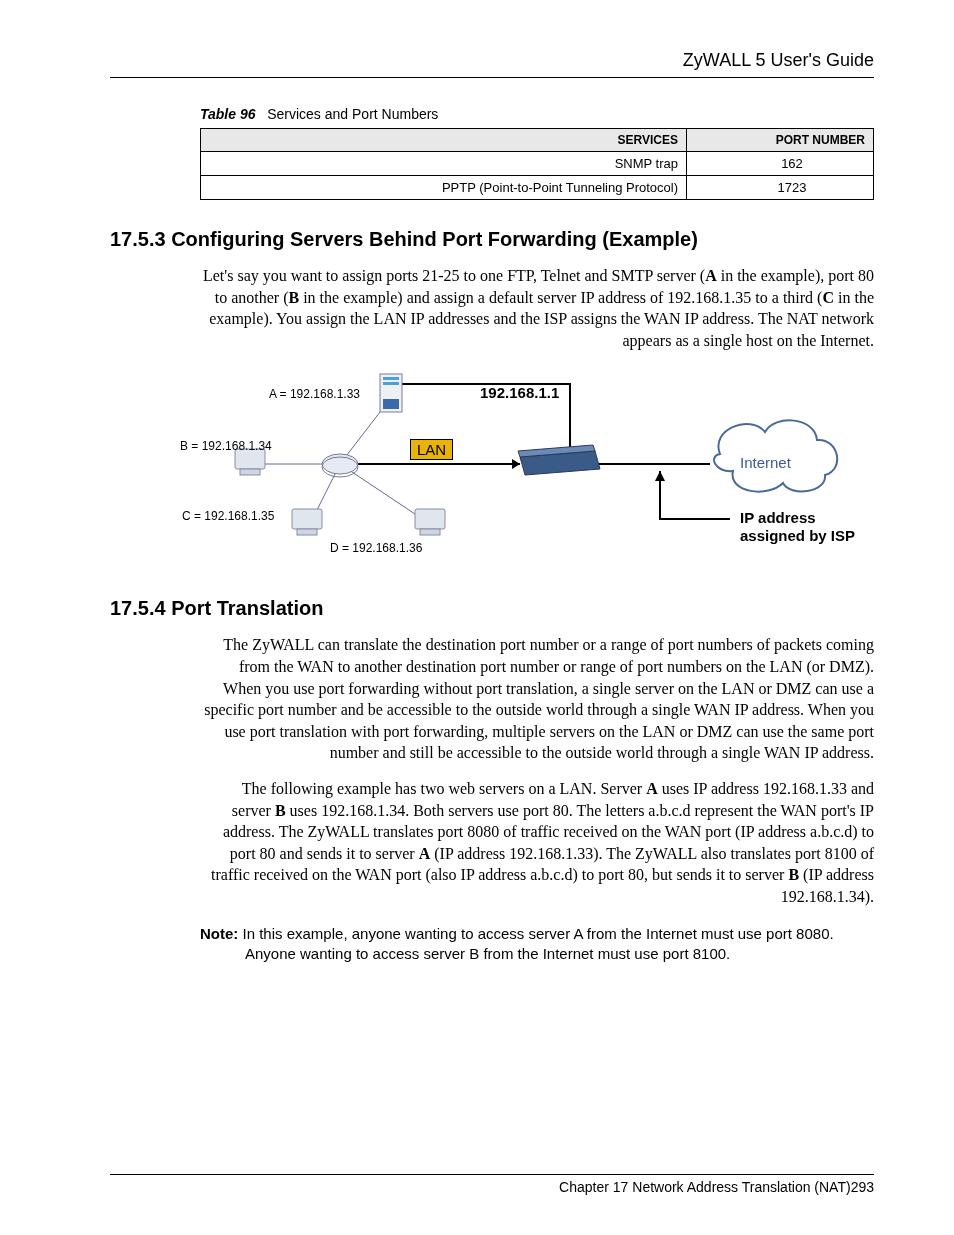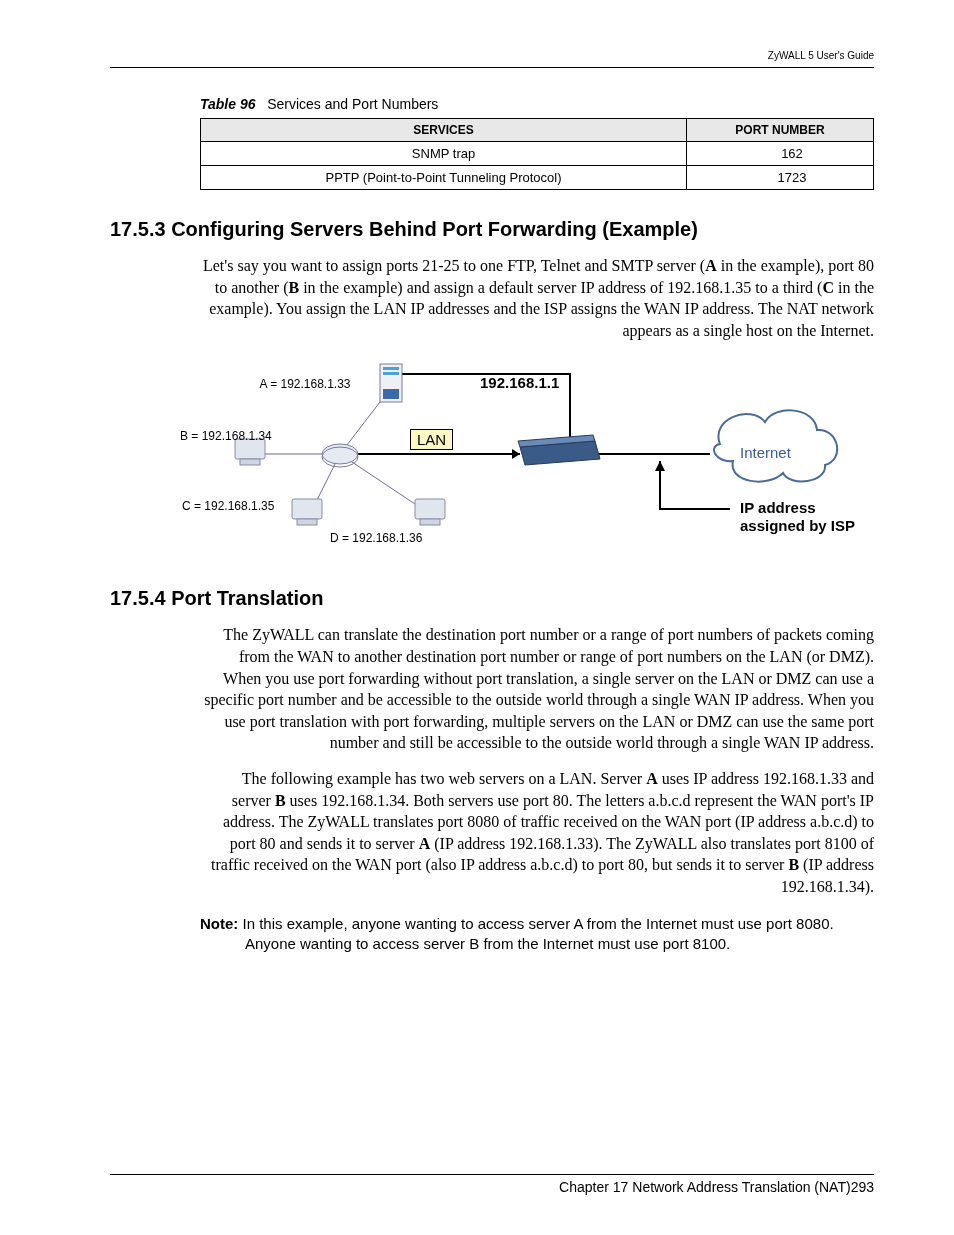--- a/index.html
+++ b/index.html
@@ -14,21 +14,21 @@
   }
   .page {
     padding: 50px 80px 40px 110px;
     box-sizing: border-box;
     height: 100%;
     display: flex;
     flex-direction: column;
   }
   .running-head {
     font-family: Arial, Helvetica, sans-serif;
-    font-size: 10px;
+    font-size: 18px;
     text-align: right;
     margin-bottom: 6px;
   }
   .head-rule {
     border: none;
     border-top: 1.5px solid #000;
     margin: 0 0 28px 0;
   }
   .table-caption, .figure-caption {
     font-family: Arial, Helvetica, sans-serif;
@@ -40,21 +40,21 @@
   table.data {
     border-collapse: collapse;
     width: calc(100% - 90px);
     margin-left: 90px;
     font-family: Arial, Helvetica, sans-serif;
     font-size: 13px;
   }
   table.data th, table.data td {
     border: 1px solid #000;
     padding: 4px 8px;
-    text-align: center;
+    text-align: right;
   }
   table.data th {
     background: #e8e8e8;
     font-size: 12px;
     font-weight: bold;
   }
   table.data td.num { text-align: center; padding-left: 32px; }
   h2.section {
     font-family: Arial, Helvetica, sans-serif;
     font-size: 20px;
@@ -98,21 +98,21 @@
     font-size: 12px;
     white-space: nowrap;
   }
   .dlabel.big { font-size: 15px; }
   .dlabel.bold { font-weight: bold; font-size: 15px; }
   .legend-box {
     position: absolute;
     border: 1px solid #000;
     padding: 1px 6px;
     font-size: 15px;
-    background: #fef9c3;
+    background: #eab308;
   }
   .footer {
     margin-top: auto;
   }
   .foot-rule {
     border: none;
     border-top: 1.5px solid #000;
     margin: 0 0 4px 0;
   }
   .foot-row {
@@ -200,21 +200,21 @@
 
         <path d="M520 85
                  c-10 -25 30 -40 45 -22
                  c10 -18 50 -15 52 8
                  c22 -2 28 30 8 35
                  c2 18 -35 22 -42 8
                  c-15 15 -55 10 -50 -12
                  c-18 2 -25 -15 -13 -17 Z" fill="#fff" stroke="#4a6a9a" stroke-width="2"></path>
       </svg>
 
-      <span class="dlabel" style="left:50px; top:18px; text-align:center; width:110px;">A = 192.168.1.33</span>
+      <span class="dlabel" style="left:50px; top:18px; text-align:right; width:110px;">A = 192.168.1.33</span>
       <span class="dlabel" style="left:-20px; top:70px; width:110px; text-align:left;">B = 192.168.1.34</span>
       <span class="dlabel" style="left:-18px; top:140px; width:110px;">C  = 192.168.1.35</span>
       <span class="dlabel" style="left:130px; top:172px;">D = 192.168.1.36</span>
       <span class="dlabel bold" style="left:280px; top:15px;">192.168.1.1</span>
       <span class="legend-box" style="left:210px; top:70px;">LAN</span>
       <span class="dlabel big" style="left:540px; top:85px; color:#3a5a9a;">Internet</span>
       <span class="dlabel bold" style="left:540px; top:140px;">IP address</span>
       <span class="dlabel bold" style="left:540px; top:158px;">assigned by ISP</span>
     </div>
   </div>

